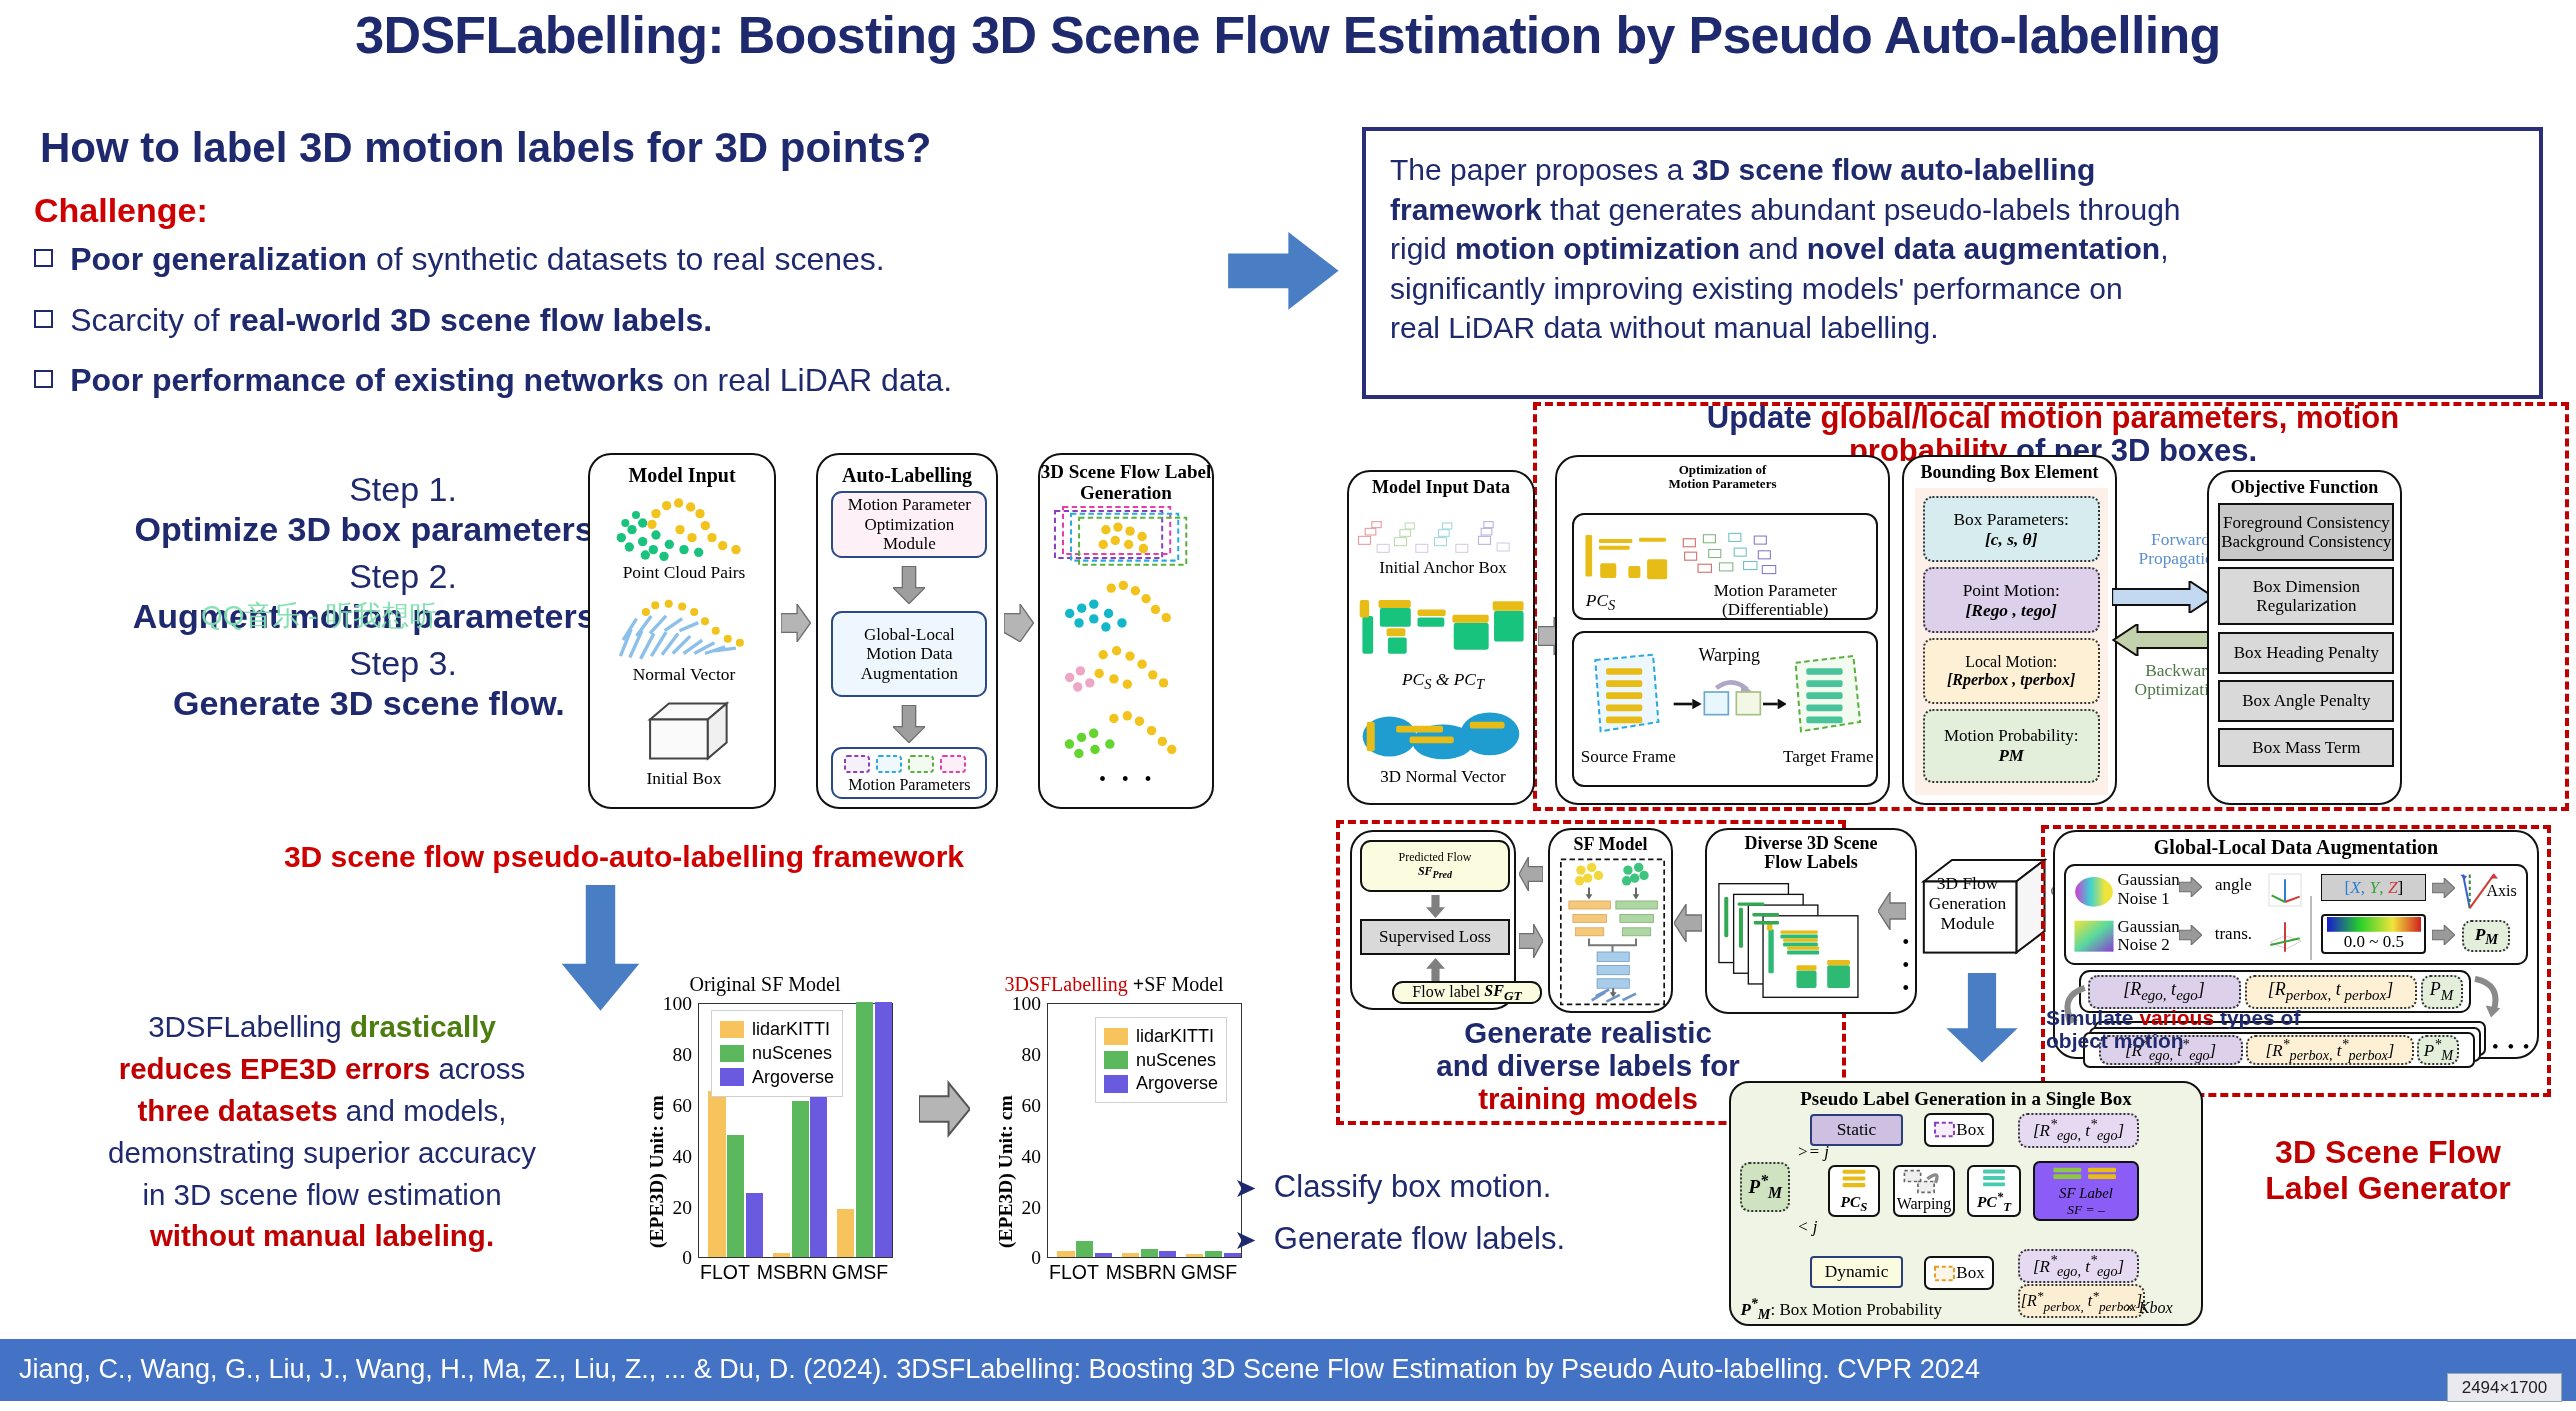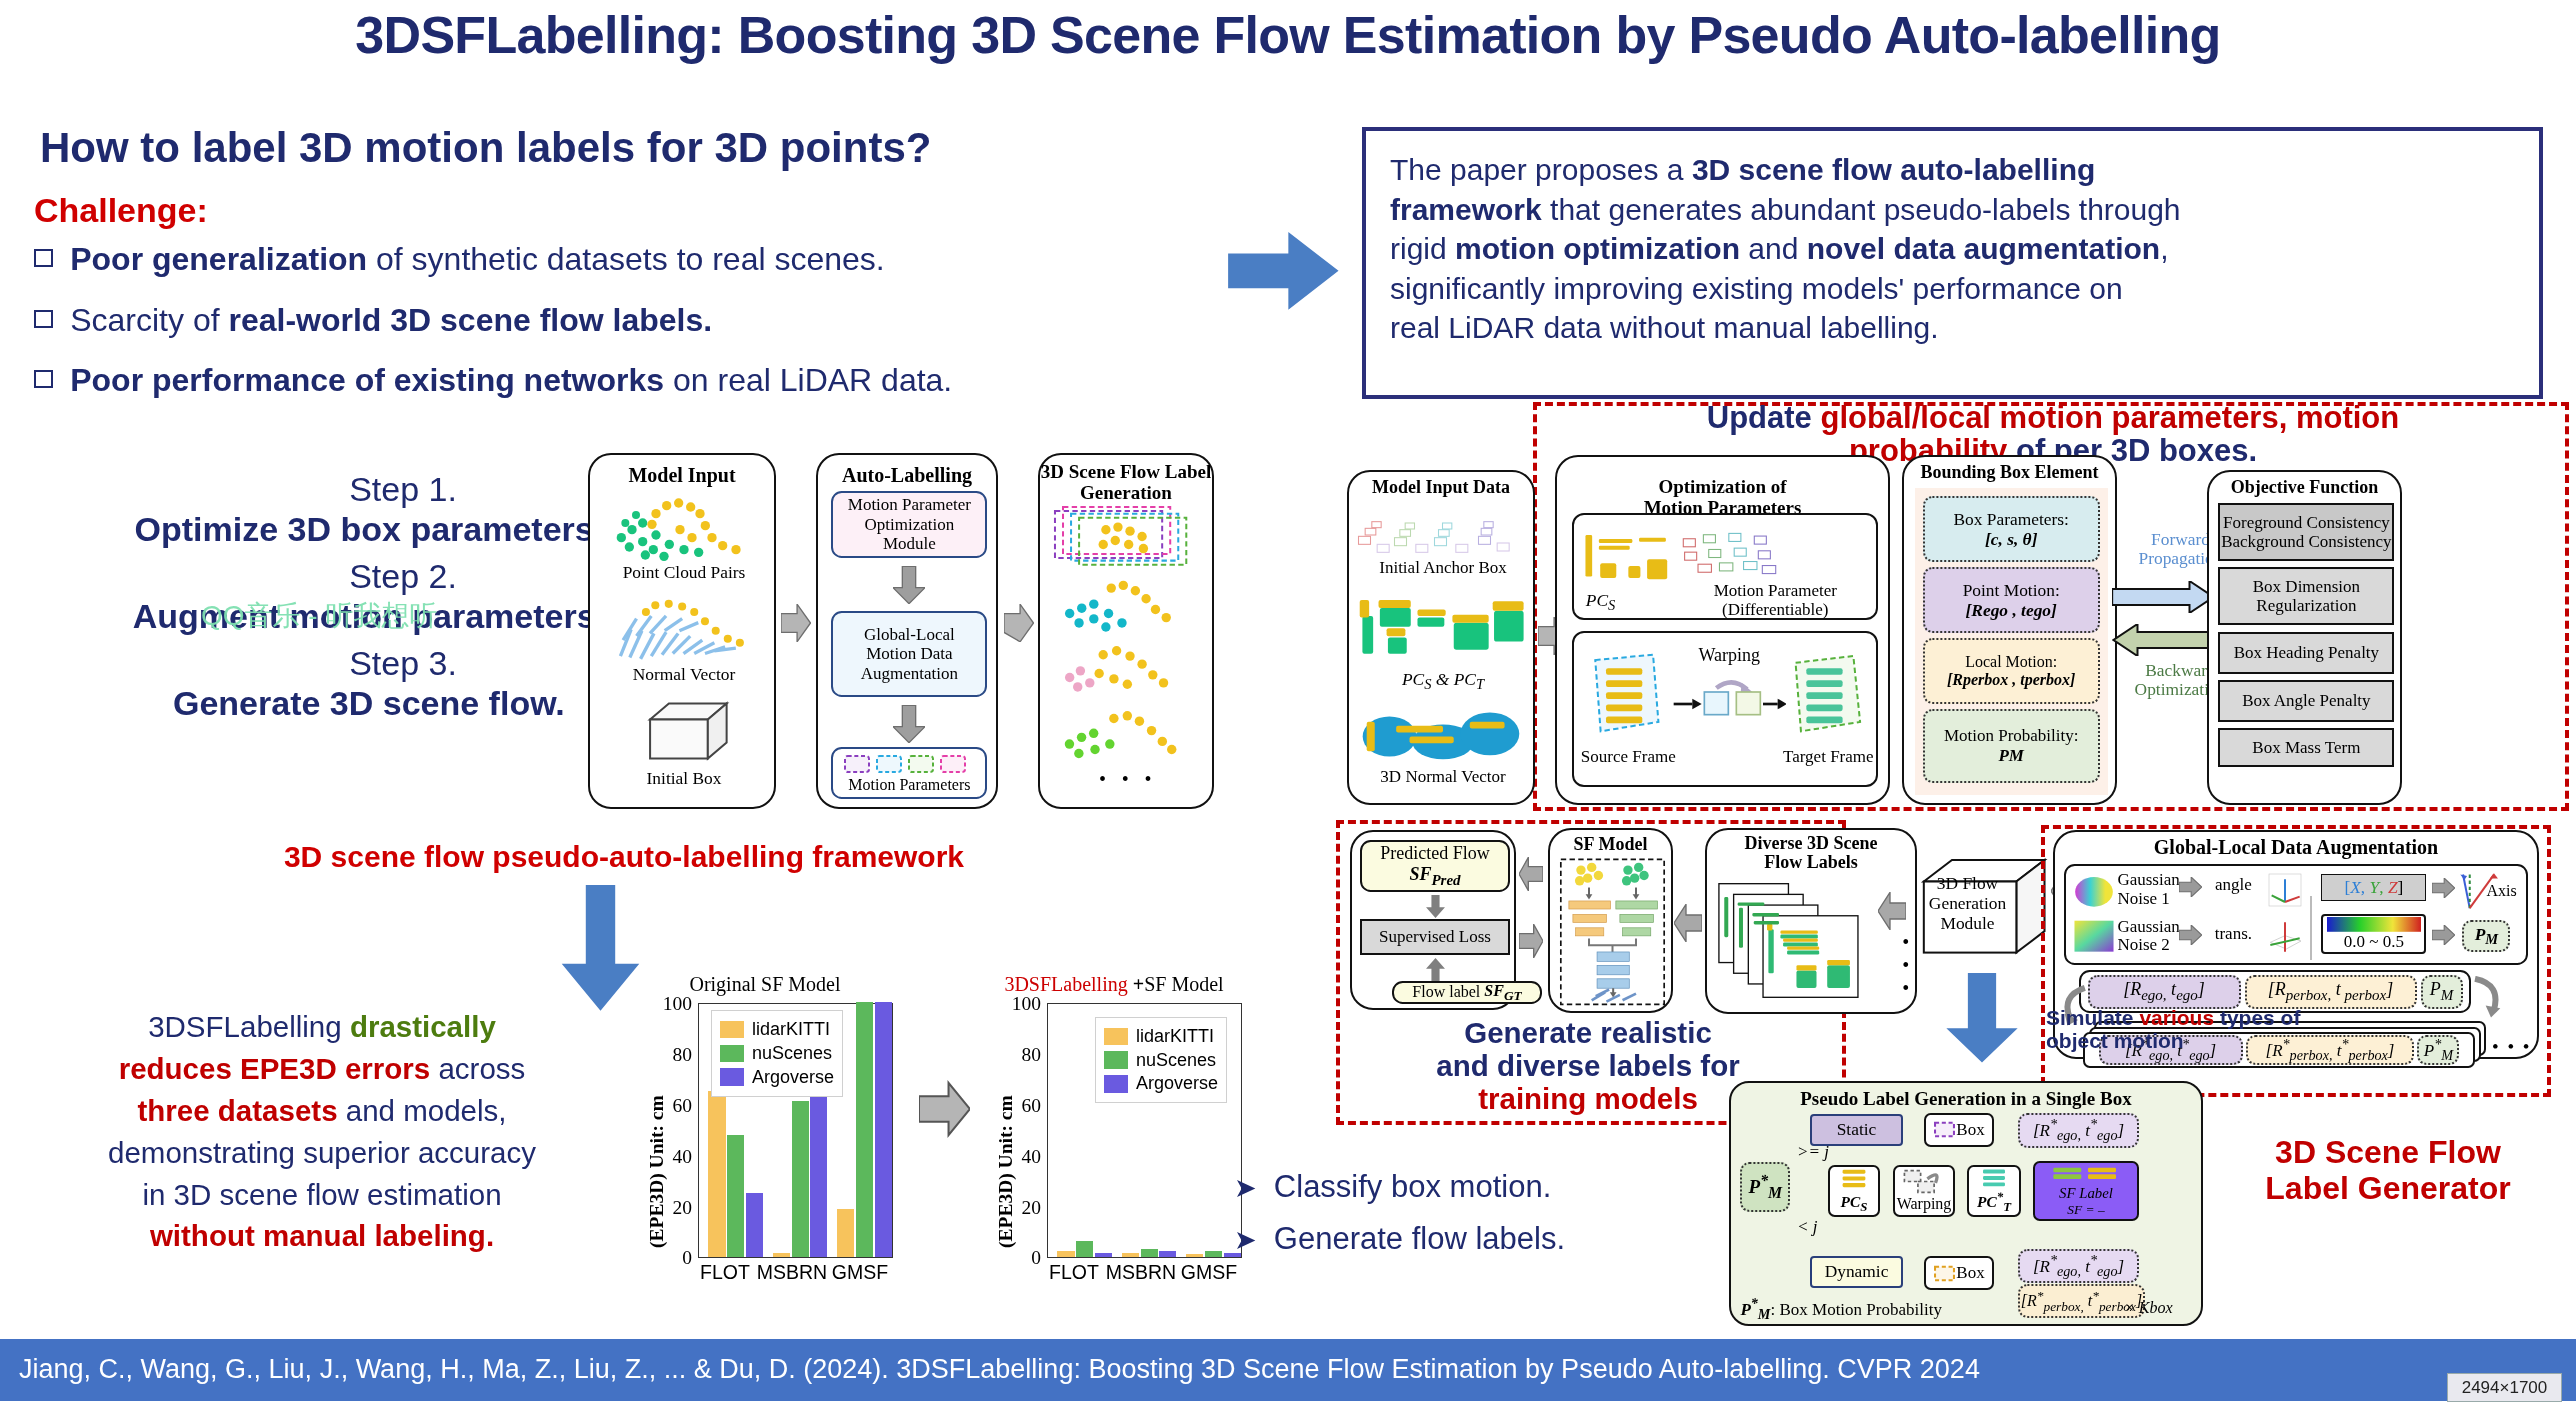--- a/index.html
+++ b/index.html
@@ -458,21 +458,21 @@
       </g>
   </svg>
   <div class="cap" style="left:0;top:295px;width:188px;font-size:17px;">3D Normal Vector</div>
 </div>
 
 <svg class="abs" style="left:1538px;top:617px;" width="29.5" height="38" viewBox="0 0 44 56">
   <polygon points="0,14 24,14 24,0 44,28 24,56 24,42 0,42" fill="#b5b5b5" stroke="#6e6e6e" stroke-width="2"></polygon>
 </svg>
 
 <div class="panel" style="left:1555px;top:455px;width:335px;height:350px;">
-  <div class="ptitle" style="font-size:19px;margin-top:20px;line-height:1.1;">
+  <div class="ptitle" style="font-size:13px;margin-top:6px;line-height:1.1;">
     <span>Optimization of</span><br><span>Motion Parameters</span>
   </div>
   <div class="panel" style="left:14.8px;top:56px;width:306px;height:107px;border-radius:12px;">
     <svg style="position:absolute;left:6.7px;top:8px;" width="94" height="67" viewBox="0 0 140 100">
       <g fill="#e8bc16">
           <rect x="8" y="18" width="10" height="62" rx="2"></rect>
           <rect x="28" y="24" width="50" height="6" rx="2"></rect>
           <rect x="28" y="34" width="46" height="6" rx="2"></rect>
           <rect x="88" y="22" width="40" height="6" rx="2"></rect>
           <rect x="30" y="60" width="24" height="22" rx="3"></rect>
@@ -592,21 +592,21 @@
       <span>Regularization</span>
   </div>
   <div class="gbox" style="left:9.4px;top:160px;width:176px;height:42px;font-size:17px;">Box Heading Penalty</div>
   <div class="gbox" style="left:9.4px;top:208px;width:176px;height:42px;font-size:17px;">Box Angle Penalty</div>
   <div class="gbox" style="left:9.4px;top:256px;width:176px;height:39px;font-size:17px;">Box Mass Term</div>
 </div>
 
 <div class="redash" style="left:1336px;top:820px;width:510px;height:305px;"></div>
 
 <div class="panel" style="left:1350px;top:830px;width:166px;height:180px;">
-  <div class="sbox" style="left:8px;top:8px;width:150px;height:52px;background:#fbfbe0;border:2px solid #111;font-size:18px;flex-direction:column;text-align:right;">
+  <div class="sbox" style="left:8px;top:8px;width:150px;height:52px;background:#fbfbe0;border:2px solid #111;font-size:12px;flex-direction:column;text-align:right;">
     <span>Predicted Flow</span>
       <b><i>SF<sub>Pred</sub></i></b>
   </div>
   <svg style="position:absolute;left:74px;top:63px;" width="19" height="23" viewBox="0 0 28 34">
       <polygon points="8,0 20,0 20,18 28,18 14,34 0,18 8,18" fill="#7f7f7f"></polygon>
     </svg>
   <div class="gbox" style="left:8px;top:87px;width:150px;height:36px;font-size:17px;">Supervised Loss</div>
   <svg style="position:absolute;left:74px;top:126px;" width="19" height="23" viewBox="0 0 28 34">
       <polygon points="8,34 20,34 20,16 28,16 14,0 0,16 8,16" fill="#7f7f7f"></polygon>
     </svg>

